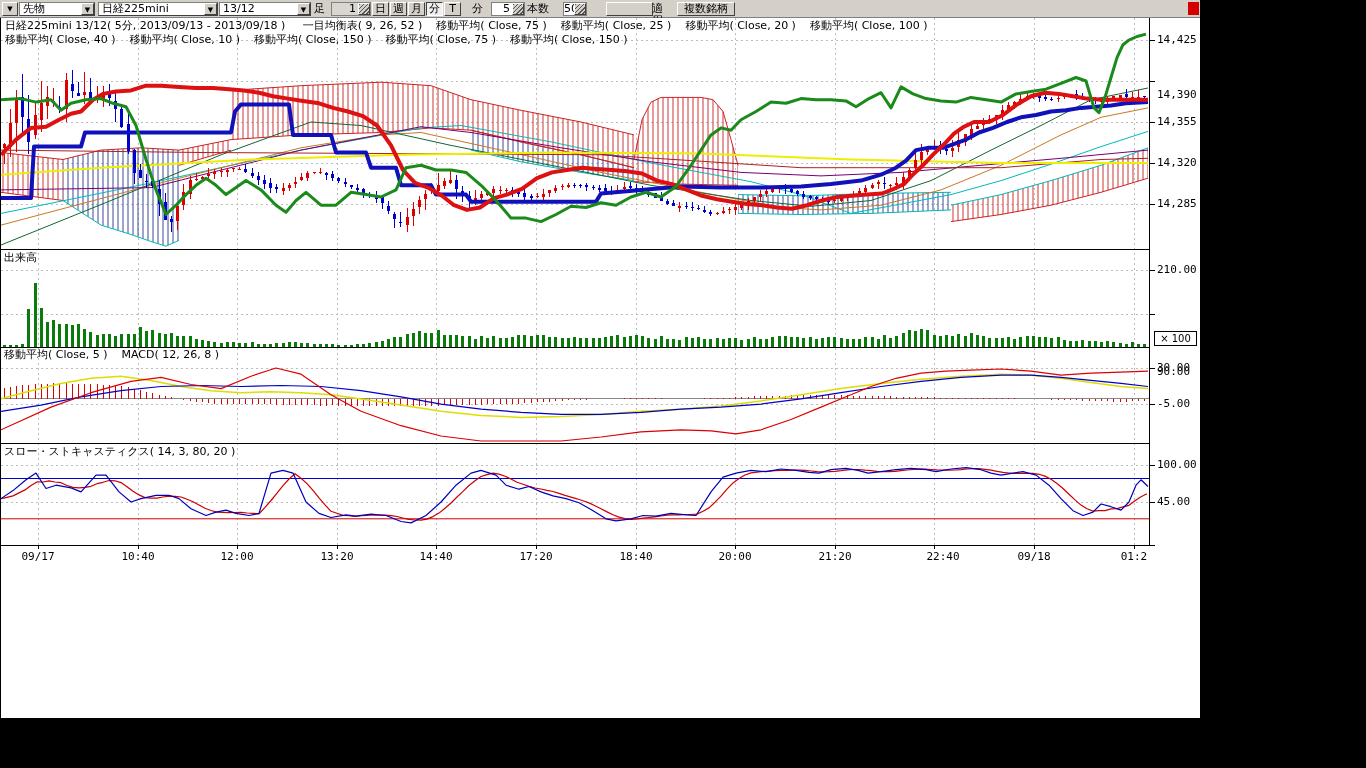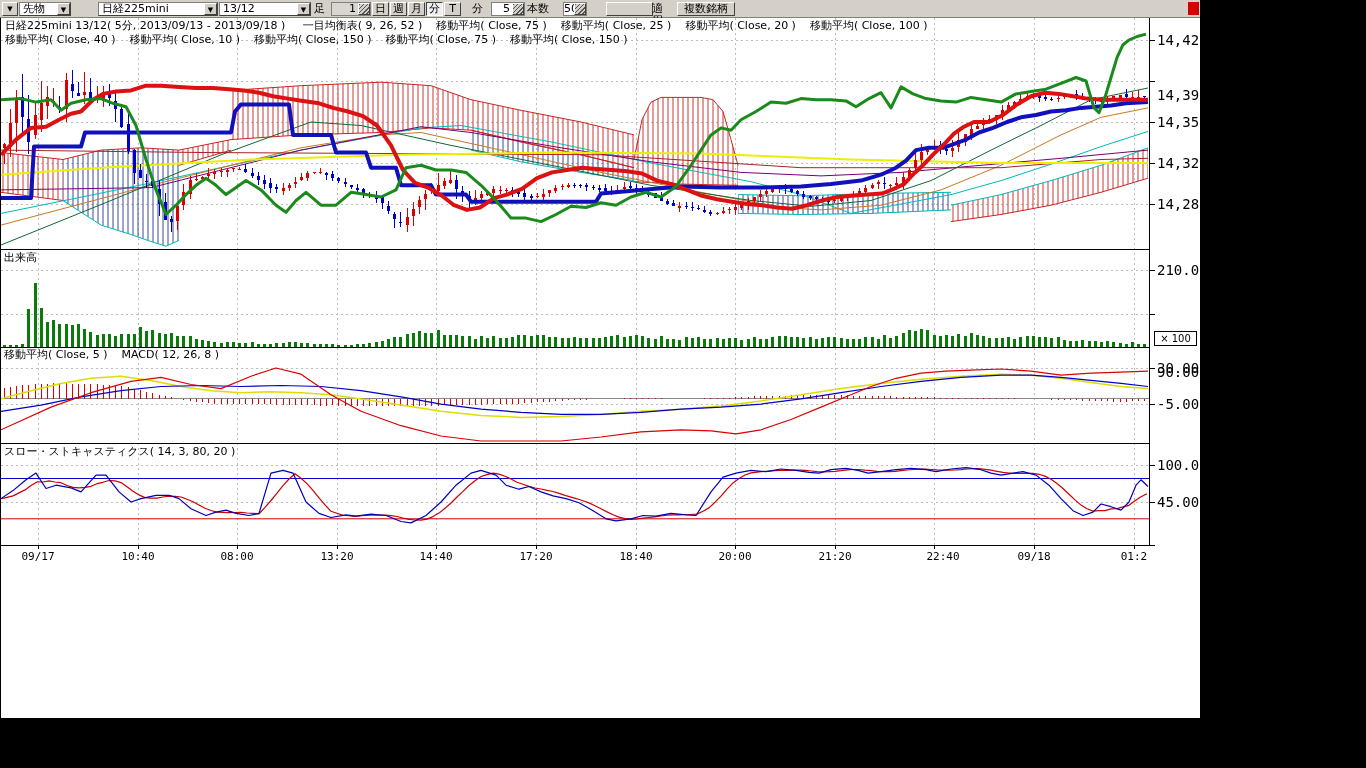--- a/index.html
+++ b/index.html
@@ -25,35 +25,35 @@
     background:#d4d0c8;border-top:1px solid #fff;border-left:1px solid #fff;
     border-right:1px solid #404040;border-bottom:1px solid #404040;
     background-image:repeating-linear-gradient(135deg,#555 0px,#555 1px,#d4d0c8 1px,#d4d0c8 3px);}
   .tb-label{position:absolute;top:3px;line-height:12px;}
   .alert-box{position:absolute;left:1188px;top:2px;width:11px;height:13px;background:#d40000;}
   
   .chart{position:absolute;left:0;top:18px;width:1200px;height:700px;background:#fff;
     border-left:1px solid #000;box-sizing:border-box;}
   .chart svg{position:absolute;left:0;top:0;}
   .ovl{position:absolute;font-size:11px;color:#000;white-space:pre;line-height:12px;}
-  .axlbl{position:absolute;font-family:"DejaVu Sans Mono",monospace;font-size:14px;color:#000;
+  .axlbl{position:absolute;font-family:"DejaVu Sans Mono",monospace;font-size:11px;color:#000;
     white-space:nowrap;line-height:12px;}
   .tlbl{position:absolute;width:44px;text-align:center;font-family:"DejaVu Sans Mono",monospace;
     font-size:11px;color:#000;line-height:12px;}
   .multbox{position:absolute;left:1153px;top:313px;width:43px;height:15px;border:1px solid #000;
     background:#fff;font-size:10px;line-height:14px;text-align:center;box-sizing:border-box;}
 </style>
 </head>
 <body>
 
 <div class="app">
   <div class="toolbar">
     <div class="tb-btn tb-raised" style="left:2px;width:16px;font-size:7px;">▼</div>
 
-    <div class="combo" style="left:19px;width:52px;">
+    <div class="combo" style="left:19px;width:76px;">
       <span class="combo-text">先物</span>
       <span class="combo-btn">▼</span>
     </div>
     <div class="combo" style="left:98px;width:120px;">
       <span class="combo-text">日経225mini</span>
       <span class="combo-btn">▼</span>
     </div>
     <div class="combo" style="left:219px;width:92px;">
       <span class="combo-text">13/12</span>
       <span class="combo-btn">▼</span>
@@ -974,21 +974,21 @@
         <div class="axlbl" style="left: 1156px; top: 139px;">14,320</div>
         <div class="axlbl" style="left: 1156px; top: 180px;">14,285</div>
         <div class="axlbl" style="left: 1156px; top: 246px;">210.00</div>
         <div class="axlbl" style="left: 1156px; top: 301px; margin-top: 47px;">90.00</div>
         <div class="axlbl" style="left: 1156px; top: 344px;">30.00</div>
         <div class="axlbl" style="left: 1156px; top: 380px;">-5.00</div>
         <div class="axlbl" style="left: 1156px; top: 441px;">100.00</div>
         <div class="axlbl" style="left: 1156px; top: 478px;">45.00</div>
         <div class="tlbl" style="left: 15px; top: 533px;">09/17</div>
         <div class="tlbl" style="left: 115px; top: 533px;">10:40</div>
-        <div class="tlbl" style="left: 214px; top: 533px;">08:00</div>
+        <div class="tlbl" style="left: 214px; top: 533px;">12:00</div>
         <div class="tlbl" style="left: 314px; top: 533px;">13:20</div>
         <div class="tlbl" style="left: 413px; top: 533px;">14:40</div>
         <div class="tlbl" style="left: 513px; top: 533px;">17:20</div>
         <div class="tlbl" style="left: 613px; top: 533px;">18:40</div>
         <div class="tlbl" style="left: 712px; top: 533px;">20:00</div>
         <div class="tlbl" style="left: 812px; top: 533px;">21:20</div>
         <div class="tlbl" style="left: 911px; top: 533px; margin-left: 9px;">22:40</div>
         <div class="tlbl" style="left: 1011px; top: 533px;">09/18</div>
         <div class="tlbl" style="left: 1111px; top: 533px;">01:2</div>
       </div>

